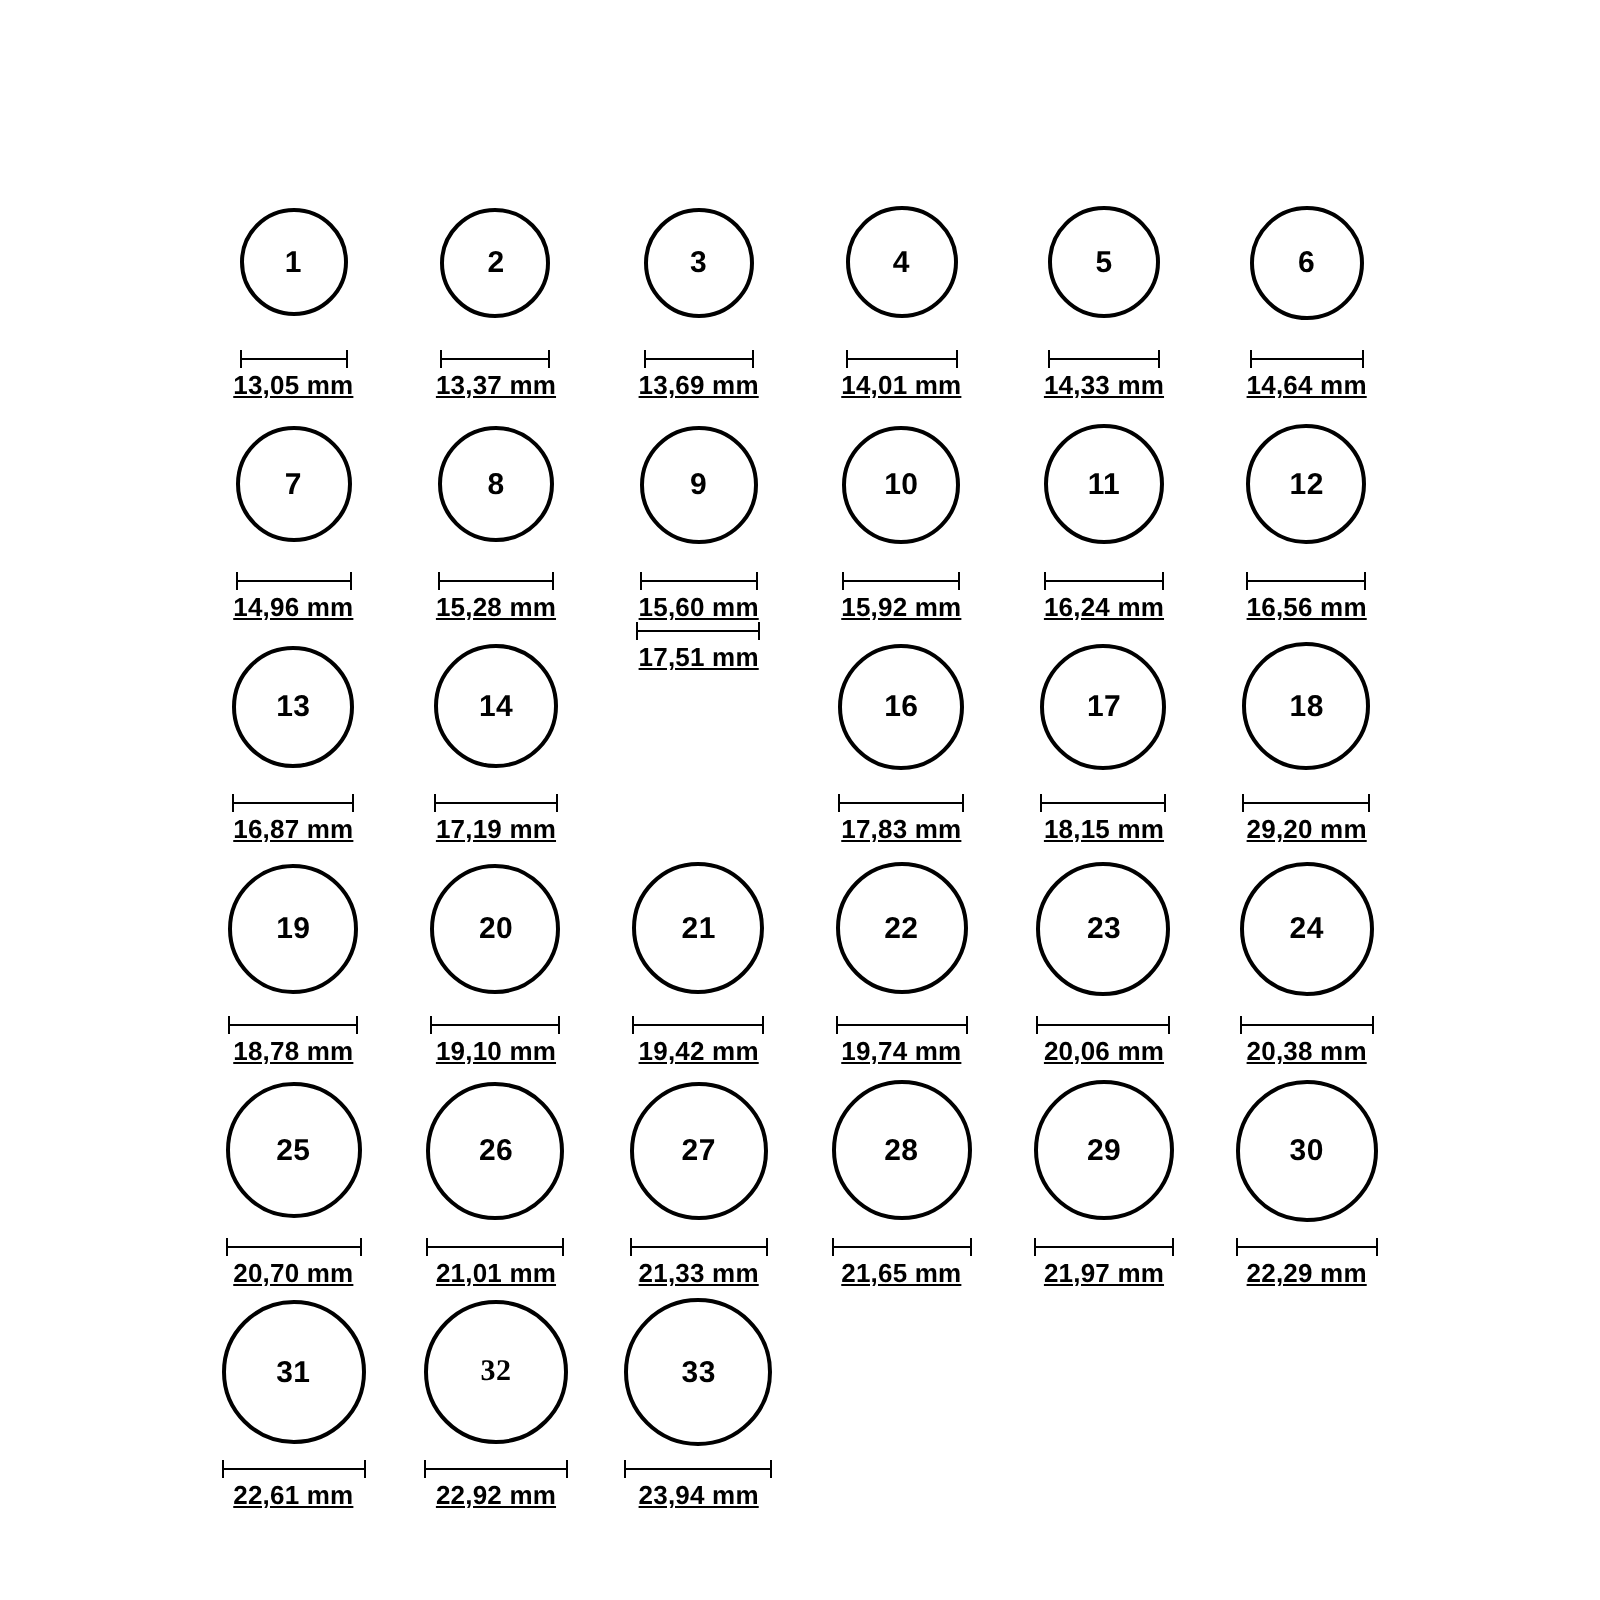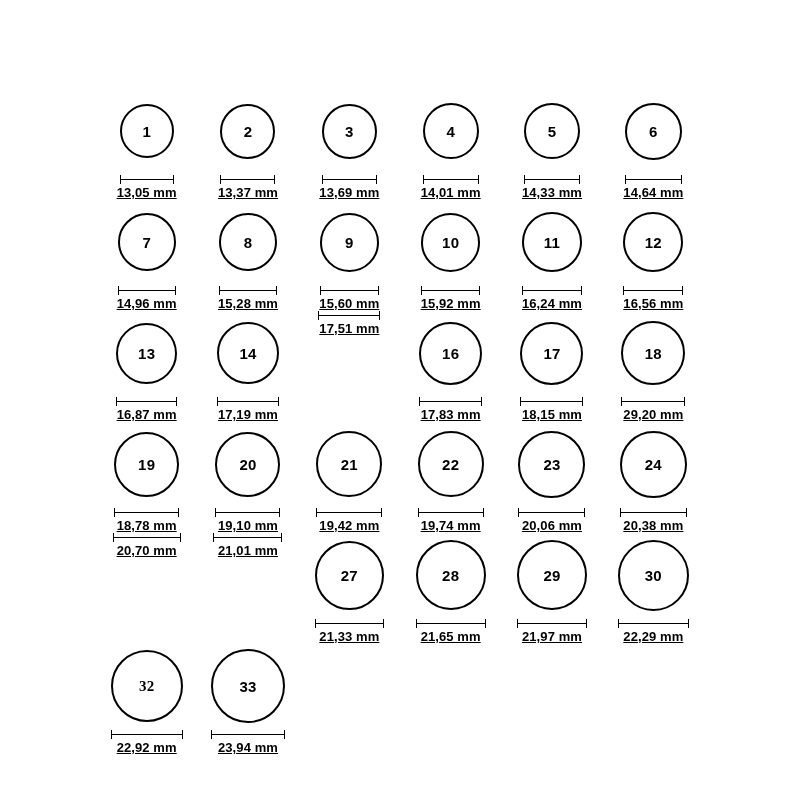--- a/index.html
+++ b/index.html
@@ -349,26 +349,36 @@
           <div class="ring" style="width: 67px; height: 67px;">
             <span class="ring-label">24</span>
           </div>
         </div>
         <div class="measure">
           <div class="bar" style="width: 67px;"></div>
         </div>
         <div class="mm">20,38 mm</div>
       </div>
       <div class="cell">
+        <div class="ring-wrap">
+          <div class="ring" style="width: 68px; height: 68px;">
+            <span class="ring-label">25</span>
+          </div>
+        </div>
         <div class="measure">
           <div class="bar" style="width: 68px;"></div>
         </div>
         <div class="mm">20,70 mm</div>
       </div>
       <div class="cell">
+        <div class="ring-wrap">
+          <div class="ring" style="width: 69px; height: 69px;">
+            <span class="ring-label">26</span>
+          </div>
+        </div>
         <div class="measure">
           <div class="bar" style="width: 69px;"></div>
         </div>
         <div class="mm">21,01 mm</div>
       </div>
       <div class="cell">
         <div class="ring-wrap">
           <div class="ring" style="width: 69px; height: 69px;">
             <span class="ring-label">27</span>
           </div>
@@ -403,20 +413,31 @@
       <div class="cell">
         <div class="ring-wrap">
           <div class="ring" style="width: 71px; height: 71px;">
             <span class="ring-label">30</span>
           </div>
         </div>
         <div class="measure">
           <div class="bar" style="width: 71px;"></div>
         </div>
         <div class="mm">22,29 mm</div>
+      </div>
+      <div class="cell">
+        <div class="ring-wrap">
+          <div class="ring" style="width: 72px; height: 72px;">
+            <span class="ring-label">31</span>
+          </div>
+        </div>
+        <div class="measure">
+          <div class="bar" style="width: 72px;"></div>
+        </div>
+        <div class="mm">22,61 mm</div>
       </div>
       <div class="cell">
         <div class="ring-wrap">
           <div class="ring" style="width: 72px; height: 72px; font-family: Liberation Serif, serif;">
             <span class="ring-label">32</span>
           </div>
         </div>
         <div class="measure">
           <div class="bar" style="width: 72px;"></div>
         </div>

